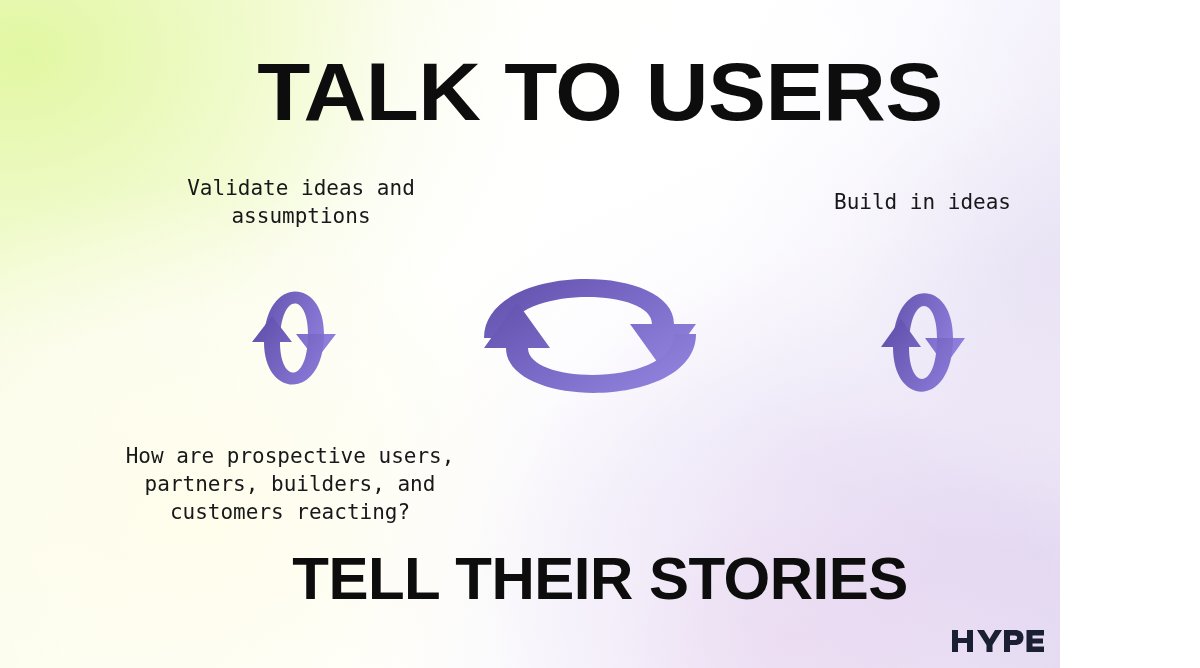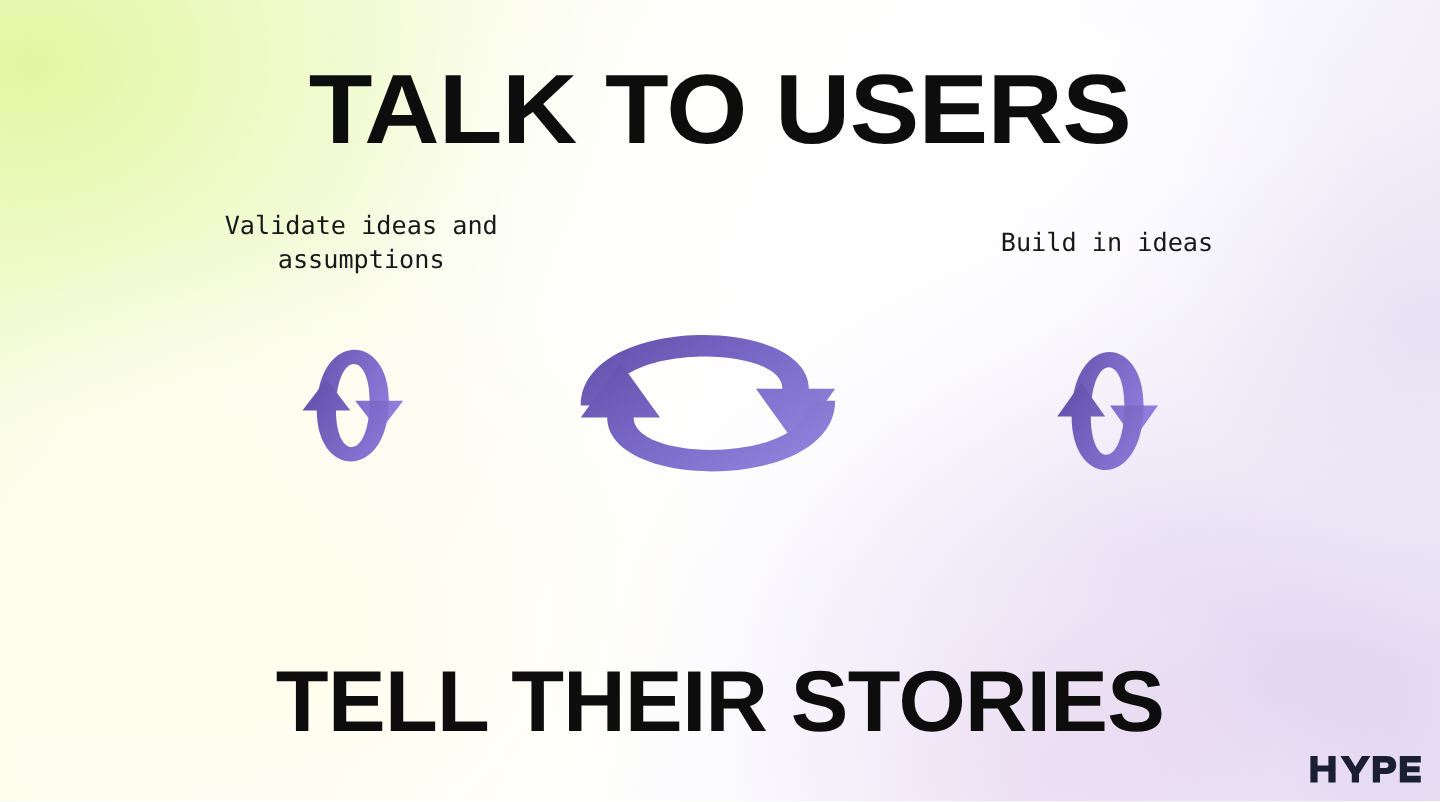--- a/index.html
+++ b/index.html
@@ -8,21 +8,21 @@
   }
   body {
     width: 1200px;
     height: 668px;
     overflow: hidden;
     font-family: "Liberation Sans", sans-serif;
   }
 
   #slide {
     position: relative;
-    width: 1200px;
+    width: 1060px;
     height: 668px;
     overflow: hidden;
     background: #fdfdfb;
   }
 
   
   .bg-layer {
     position: absolute;
     inset: 0;
     pointer-events: none;
@@ -90,21 +90,21 @@
     line-height: 1;
     transform-origin: center center;
   }
   #headline-top {
     top: 51px;
     font-size: 82px;
     transform: scaleX(1.06);
   }
   #headline-bottom {
     top: 549px;
-    font-size: 72px;
+    font-size: 60px;
     transform: scaleX(1.0);
   }
 
   
   .caption {
     position: absolute;
     color: #18181b;
     font-family: "DejaVu Sans Mono", "Liberation Mono", monospace;
     font-size: 21px;
     line-height: 28px;
@@ -146,20 +146,23 @@
   <div class="bg-layer bg-blob-lav2"></div>
   <div class="bg-layer bg-blob-pink"></div>
 
   <div class="headline" id="headline-top">TALK TO USERS</div>
 
   <div class="caption" id="cap-validate">Validate ideas and
 assumptions</div>
 
   <div class="caption" id="cap-build">Build in ideas</div>
 
+  <div class="caption" id="cap-reacting">How are prospective users,
+partners, builders, and
+customers reacting?</div>
 
 
   <svg class="loop" id="loop-left" width="100" height="180" viewBox="0 0 100 180">
     <defs>
       <linearGradient id="gradA1" x1="0" y1="0" x2="1" y2="0.4">
         <stop offset="0%" stop-color="#6452ae"></stop>
         <stop offset="45%" stop-color="#7868c4"></stop>
         <stop offset="100%" stop-color="#8e7ddb"></stop>
       </linearGradient>
       <linearGradient id="gradA2" x1="1" y1="1" x2="0" y2="0.3">

